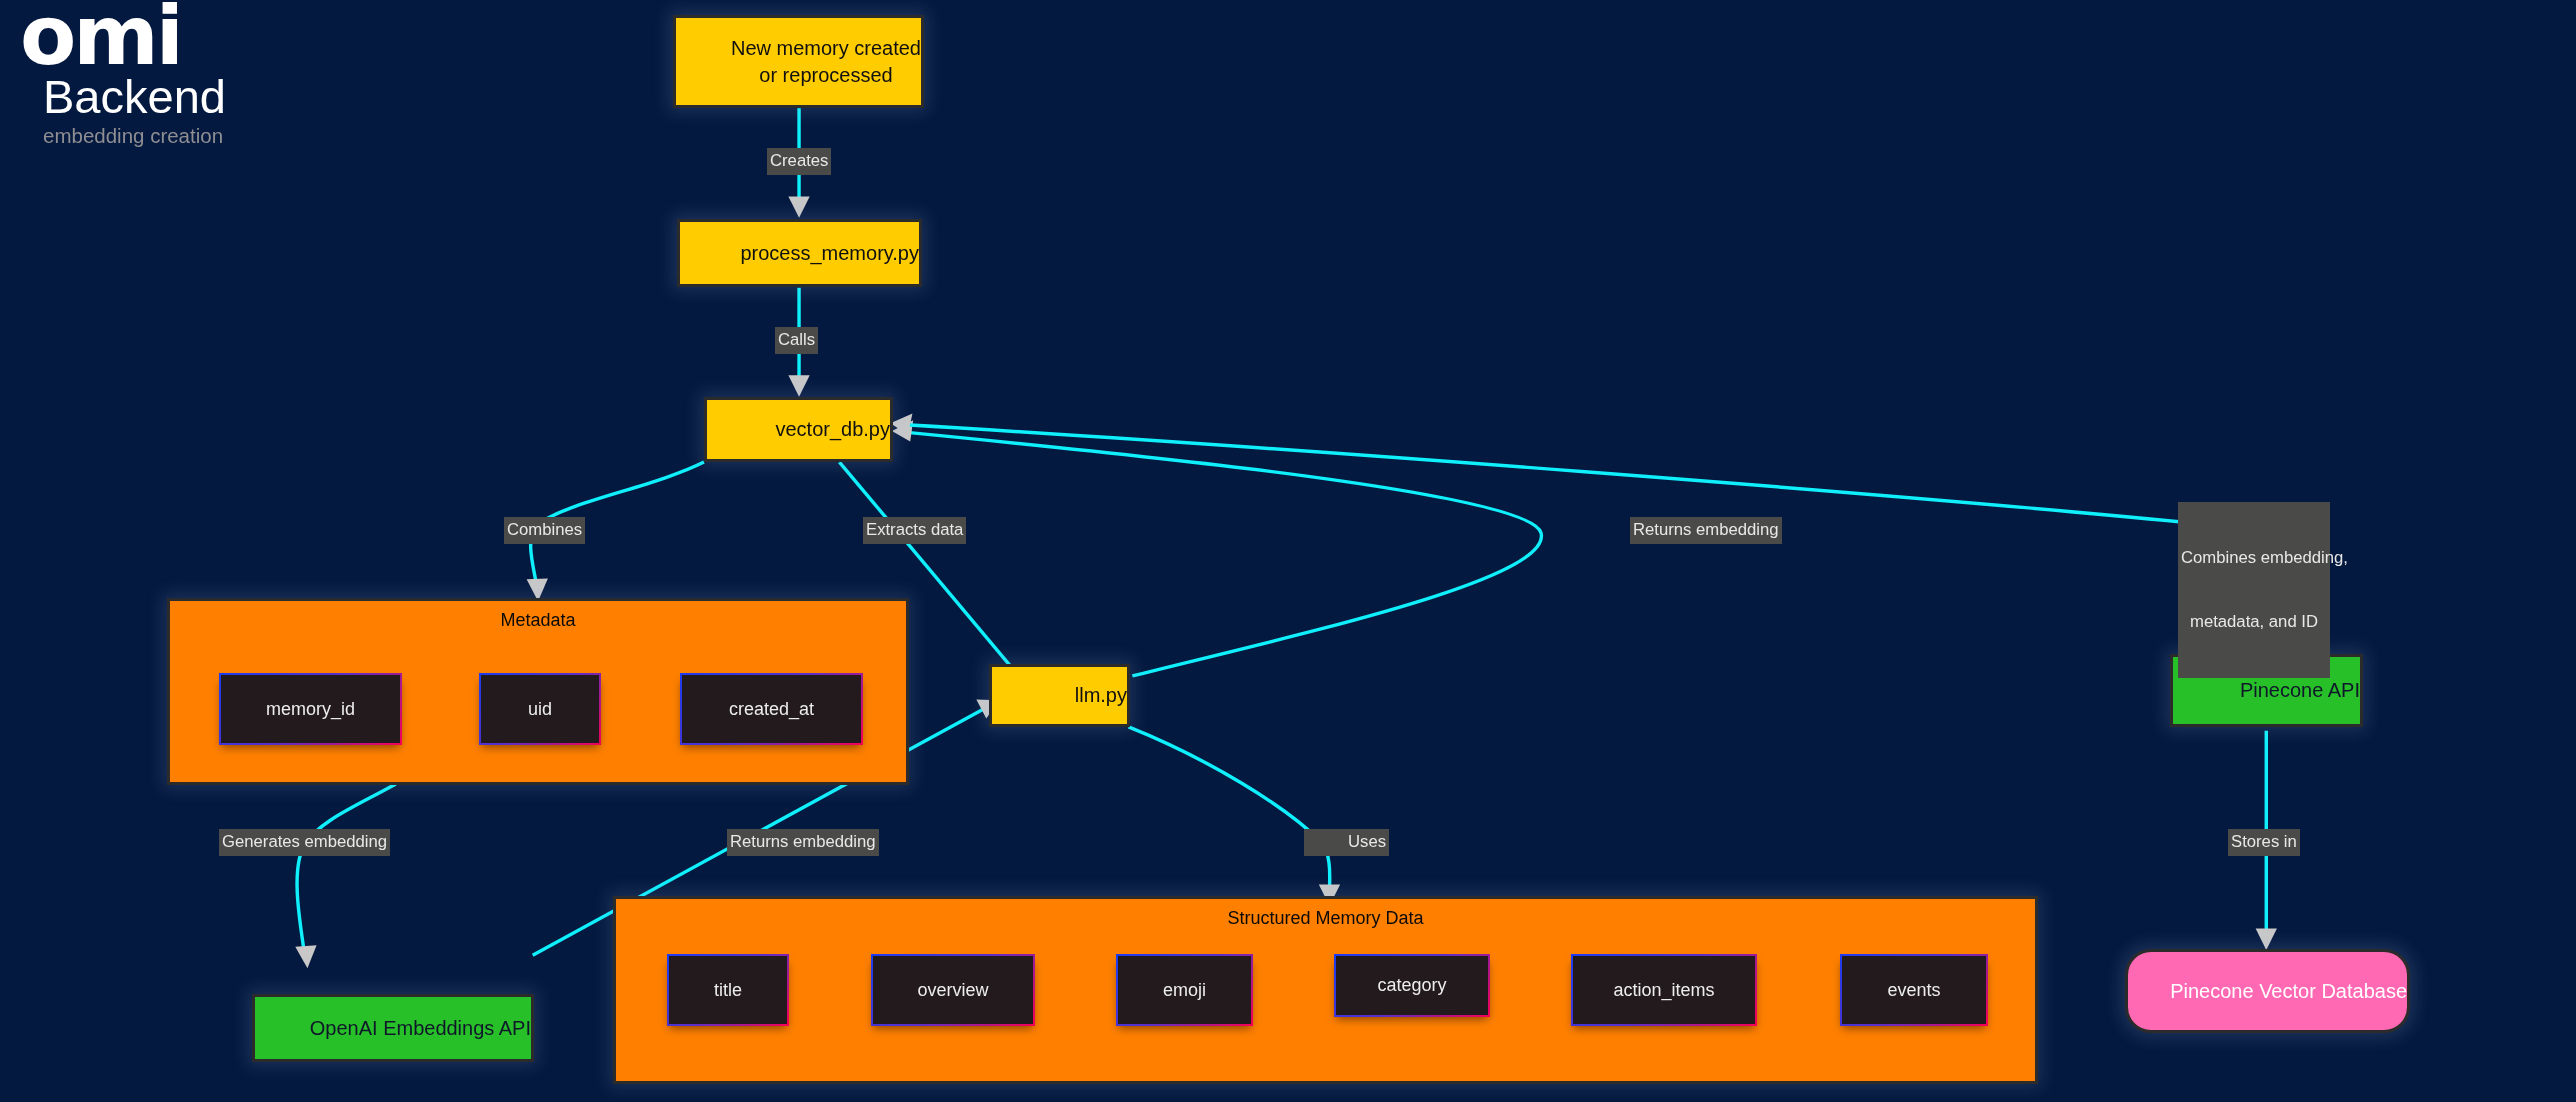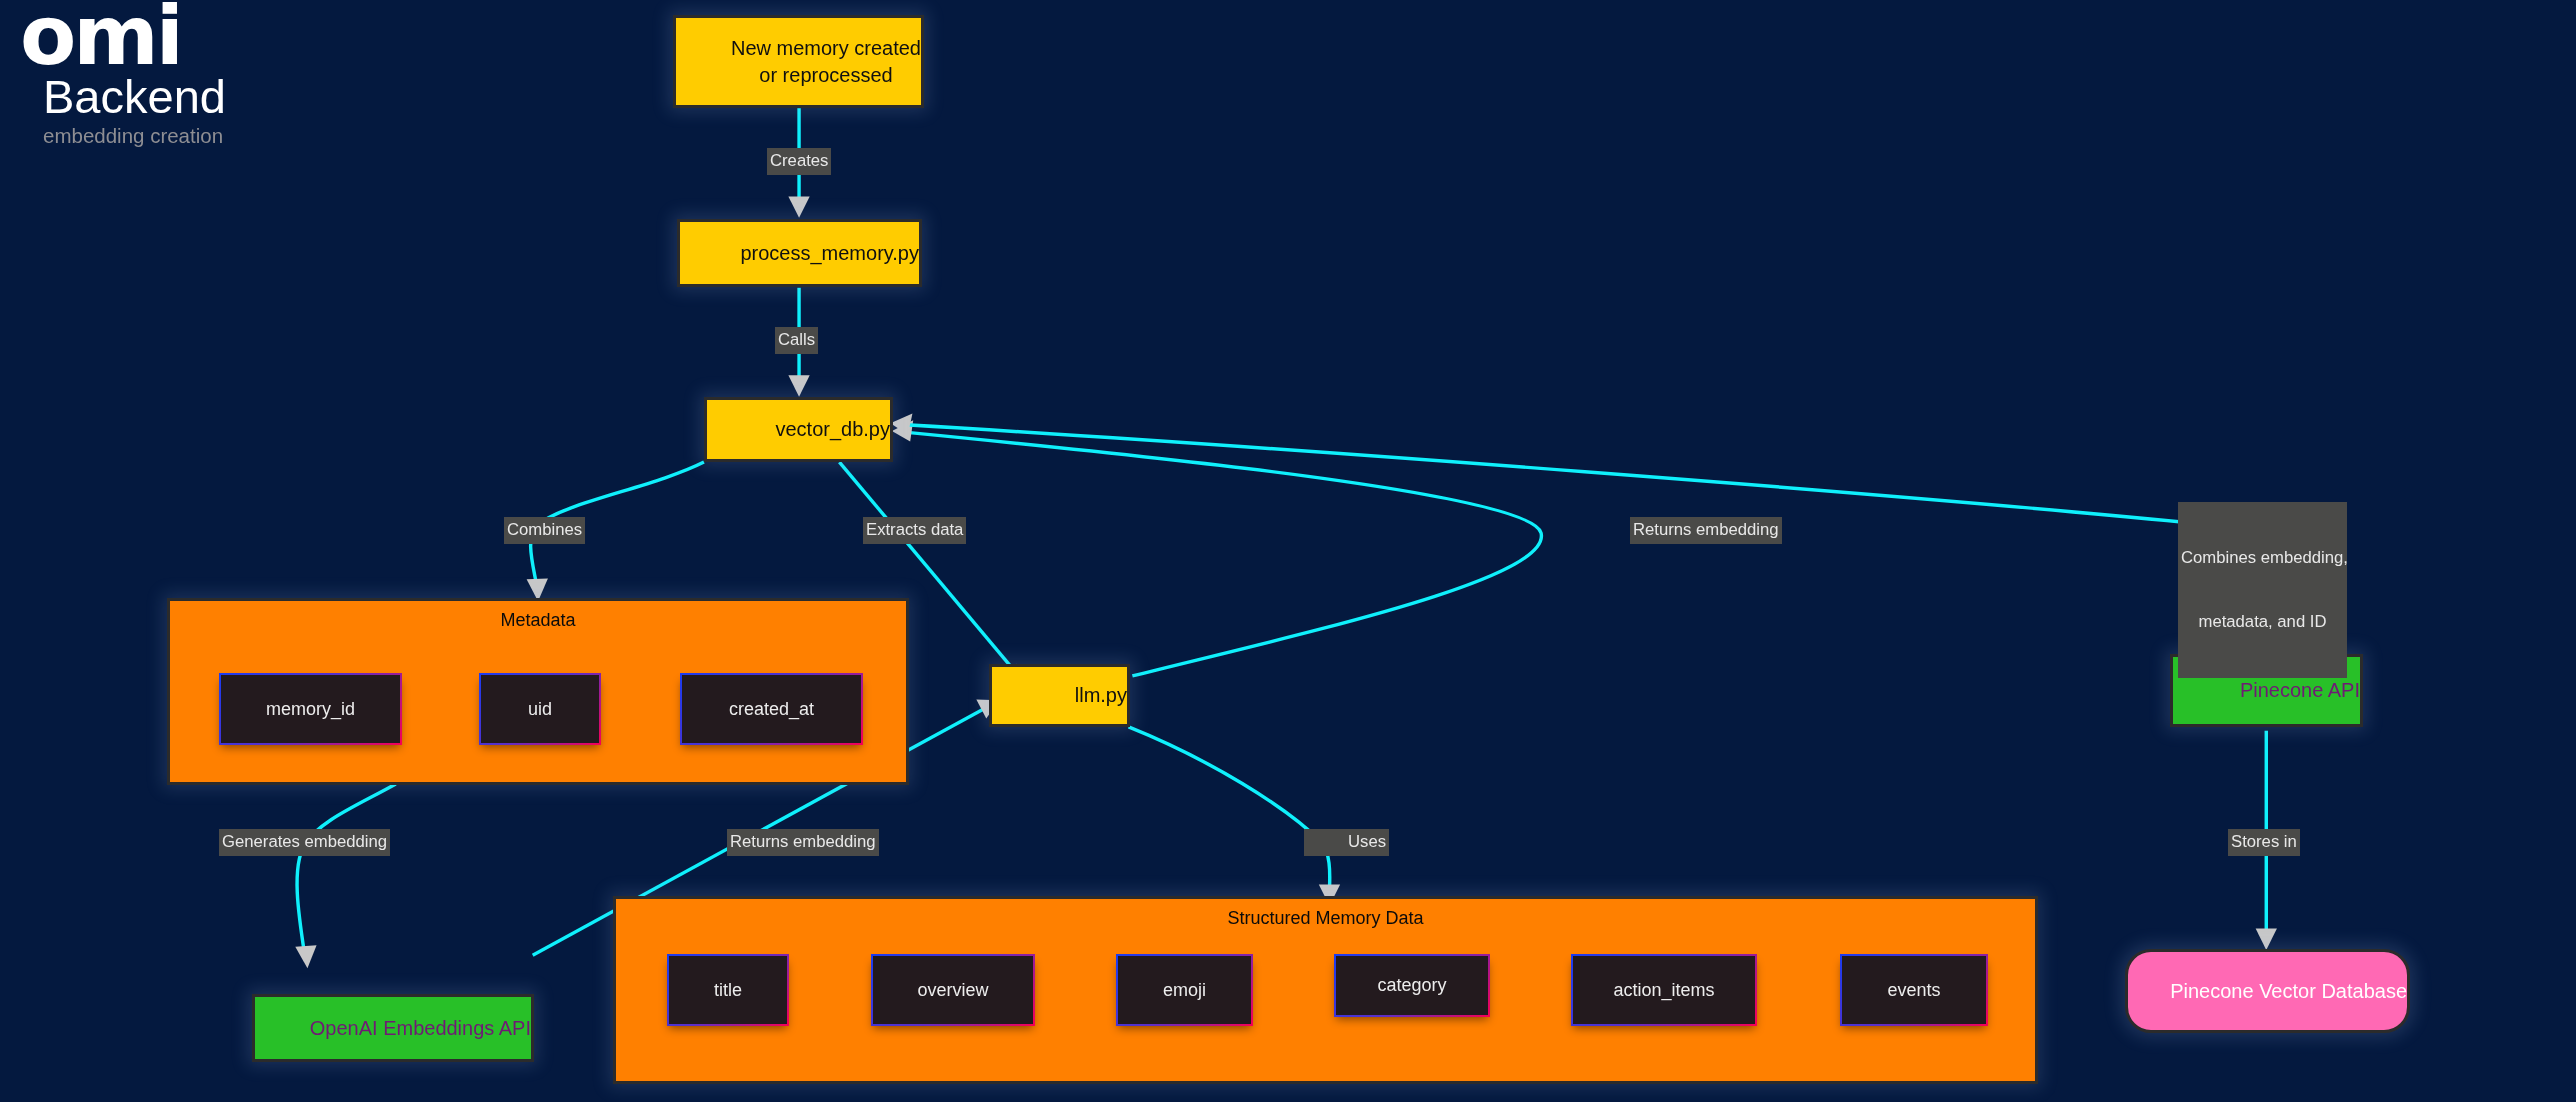--- a/index.html
+++ b/index.html
@@ -97,21 +97,21 @@
     line-height: 1.32;
     box-shadow: 0 0 16.7px 5.3px rgba(160,185,235,0.16);
   }
   .node.yellow {
     background: #FFCC00;
     color: #101010;
     font-size: 20px;
   }
   .node.green {
     background: #28C028;
-    color: #701a75;
+    color: #0f172a;
     font-size: 20px;
   }
   .node.pink {
     background: #FF69B4;
     color: #ffffff;
     font-size: 20px;
   }
 
   
   .cluster {
@@ -281,21 +281,21 @@
   <div class="edge-label" style="left:767px; top:148px;">Creates</div>
 
   <div class="edge-label" style="left:775px; top:327px;">Calls</div>
 
   <div class="edge-label" style="left:504px; top:517px;">Combines</div>
 
   <div class="edge-label" style="left:863px; top:517px;">Extracts data</div>
 
   <div class="edge-label" style="left:1630px; top:517px;">Returns embedding</div>
 
-  <div class="edge-label" style="left:2178px; top:502px; width:169px;text-align:center;">
+  <div class="edge-label" style="left:2178px; top:502px; width:152px;text-align:center;">
     <div>Combines embedding,</div>
     <div>metadata, and ID</div>
   </div>
 
   <div class="edge-label" style="left:219px; top:829px;">Generates embedding</div>
 
   <div class="edge-label" style="left:727px; top:829px;">Returns embedding</div>
 
   <div class="edge-label" style="left:1304px; top:829px;padding-left:44px;">Uses</div>
 

